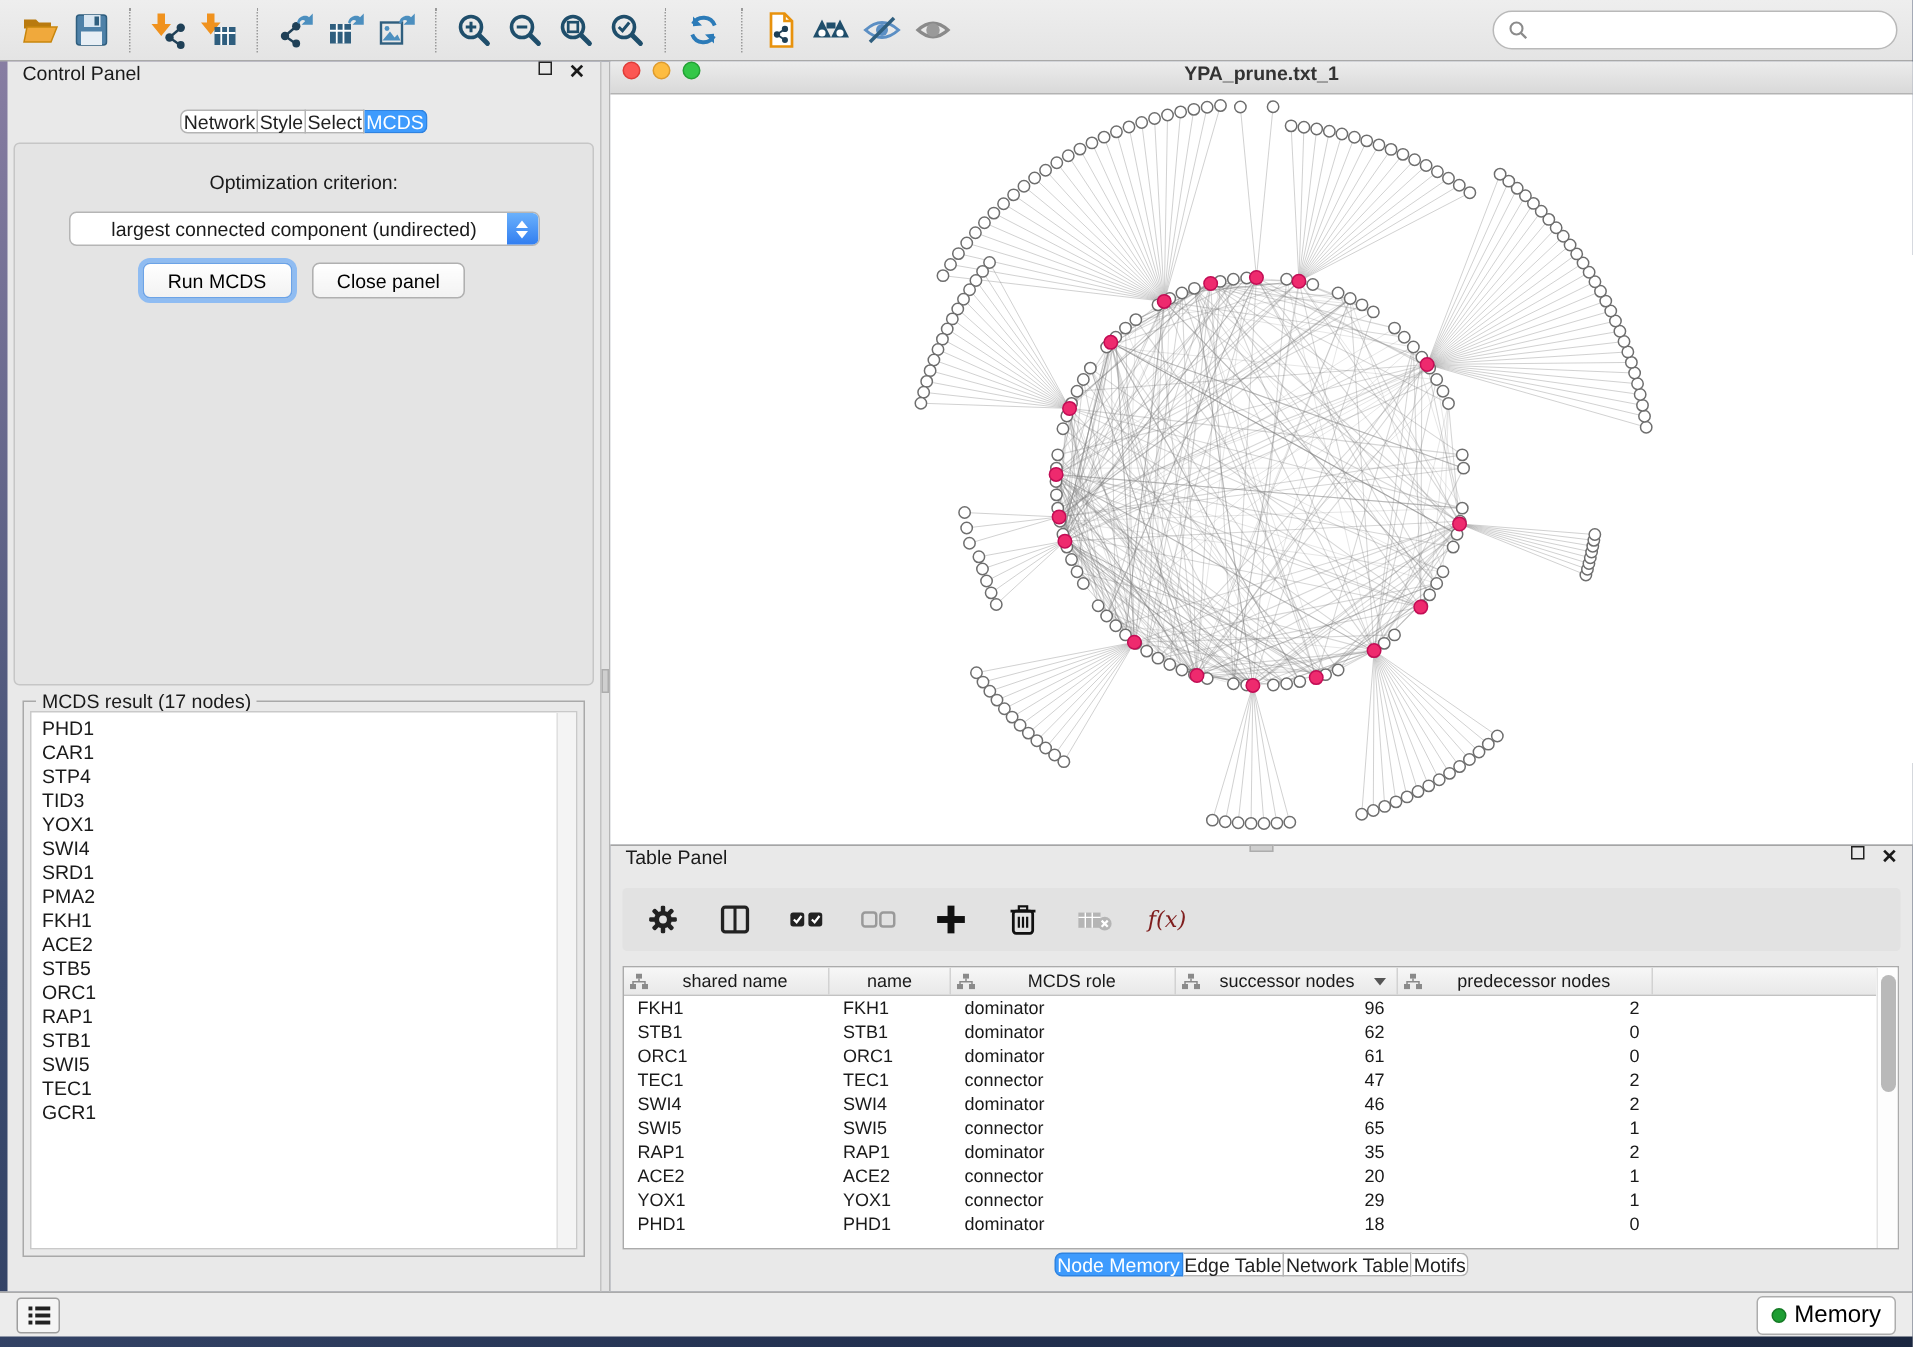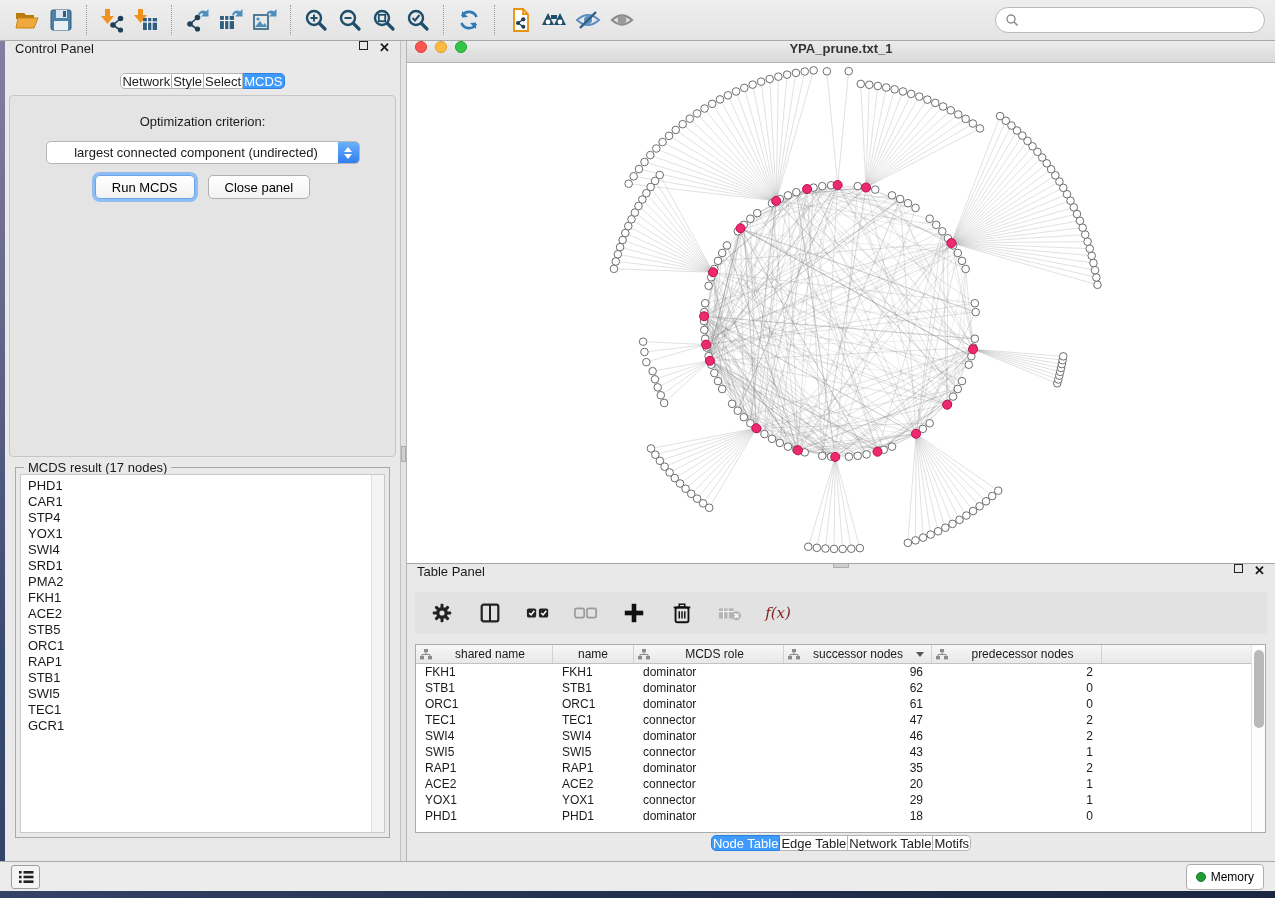--- a/index.html
+++ b/index.html
@@ -83,21 +83,21 @@
   #table-scroll { width:14px; background:#fdfdfd; border-left:1px solid #e3e3e3; position:relative; }
   #table-thumb { position:absolute; left:2px; top:5px; width:10px; height:78px; background:#b9b9b9; border-radius:5px; }
   #bottom-tabs { position:absolute; left:0; right:0; top:271px; display:flex; justify-content:center; }
 
   
   #status-bar { left:0; top:861px; width:1275px; height:30px; background:#ececec; border-top:1px solid #ababab;
     display:flex; align-items:center; padding:0 11px; }
   #tasks-btn { width:29px; height:24px; background:#f5f5f5; border:1px solid #9e9e9e; border-radius:3px;
     display:flex; align-items:center; justify-content:center; cursor:pointer; }
   #memory-btn { margin-left:auto; height:23px; background:#fff; border:1px solid #adadad; border-radius:4px;
-    display:flex; align-items:center; gap:5px; padding:12px 9px; font-size:12px; cursor:pointer; }
+    display:flex; align-items:center; gap:5px; padding:12px 9px; font-size:16px; cursor:pointer; }
   #memory-dot { width:10px; height:10px; border-radius:50%; background:#1e9e33; border:1px solid #157a25; }
 </style>
 </head>
 <body>
 
 <div id="toolbar" class="abs">
   <div class="tbtn">
     <svg width="26" height="26" viewBox="0 0 26 26">
         <path d="M2 6h8l2 2h8v4H2z" fill="#b97a0f"></path>
         <path d="M4 11h20l-4 10H2z" fill="#f0a93c" stroke="#c8860d" stroke-width="1"></path>
@@ -288,20 +288,21 @@
       <button class="mac-btn">Close panel</button>
     </div>
   </div>
   <div id="result-group" class="abs">
     <div id="result-legend">MCDS result (17 nodes)</div>
     <div id="result-list">
       <div id="result-items">
           <div>PHD1</div>
           <div>CAR1</div>
           <div>STP4</div>
+          <div>TID3</div>
           <div>YOX1</div>
           <div>SWI4</div>
           <div>SRD1</div>
           <div>PMA2</div>
           <div>FKH1</div>
           <div>ACE2</div>
           <div>STB5</div>
           <div>ORC1</div>
           <div>RAP1</div>
           <div>STB1</div>
@@ -1195,21 +1196,21 @@
             <div class="td text" style="width: 137px;">SWI4</div>
             <div class="td text" style="width: 81px;">SWI4</div>
             <div class="td text" style="width: 150px;">dominator</div>
             <div class="td num" style="width: 148px;">46</div>
             <div class="td num" style="width: 170px;">2</div>
           </div>
           <div class="tr">
             <div class="td text" style="width: 137px;">SWI5</div>
             <div class="td text" style="width: 81px;">SWI5</div>
             <div class="td text" style="width: 150px;">connector</div>
-            <div class="td num" style="width: 148px;">43</div>
+            <div class="td num" style="width: 148px;">65</div>
             <div class="td num" style="width: 170px;">1</div>
           </div>
           <div class="tr">
             <div class="td text" style="width: 137px;">RAP1</div>
             <div class="td text" style="width: 81px;">RAP1</div>
             <div class="td text" style="width: 150px;">dominator</div>
             <div class="td num" style="width: 148px;">35</div>
             <div class="td num" style="width: 170px;">2</div>
           </div>
           <div class="tr">
@@ -1234,21 +1235,21 @@
             <div class="td num" style="width: 170px;">0</div>
           </div>
         </div>
     </div>
     <div id="table-scroll">
       <div id="table-thumb"></div>
     </div>
   </div>
 
   <div id="bottom-tabs">
-      <div class="seg active">Node Table</div>
+      <div class="seg active">Node Memory</div>
       <div class="seg">Edge Table</div>
       <div class="seg">Network Table</div>
       <div class="seg">Motifs</div>
     </div>
 </div>
 
 <div id="status-bar" class="abs">
   <div id="tasks-btn">
     <svg width="16" height="14" viewBox="0 0 16 14">
         <g fill="#222">

